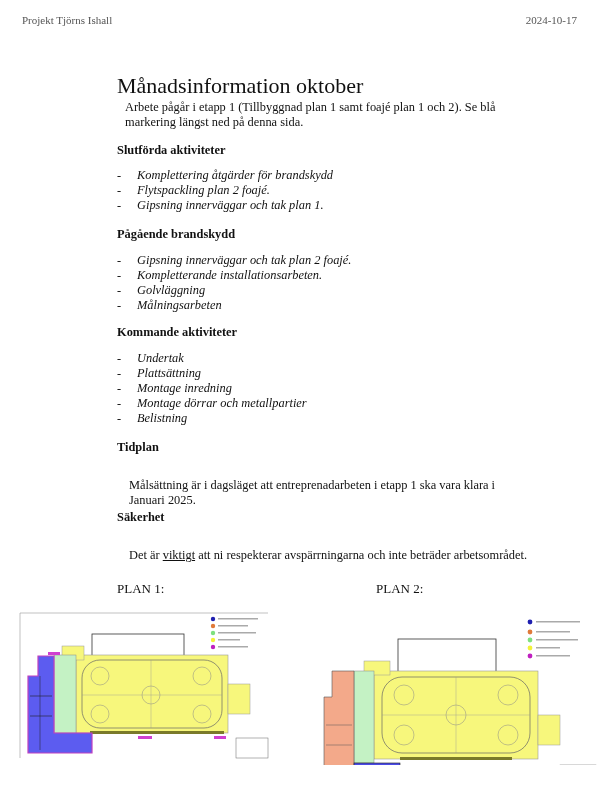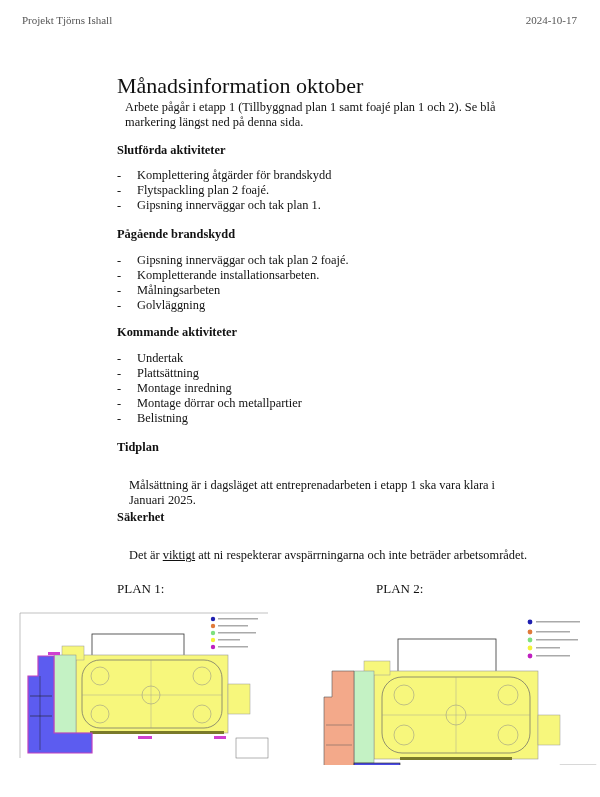--- a/index.html
+++ b/index.html
@@ -5,21 +5,21 @@
   html,body{margin:0;padding:0;background:#fff;}
   body{width:600px;height:797px;position:relative;overflow:hidden;font-family:"Liberation Serif","DejaVu Serif",serif;color:#111;}
   .hdr{position:absolute;top:14px;font-size:11px;color:#555;}
   .hdr.left{left:22px;}
   .hdr.right{right:23px;}
   .content{position:absolute;left:117px;top:0;width:400px;}
   h1{position:absolute;top:73px;left:0;margin:0;font-weight:normal;font-size:22px;white-space:nowrap;}
   p,li,h2{font-size:12.4px;line-height:15px;}
   .intro{position:absolute;top:92px;left:0;margin:8px;width:390px;}
   h2{margin:0;font-weight:bold;position:absolute;left:0;text-align:right;}
-  ul{list-style:none;margin:0;padding:0;position:absolute;left:0;}
+  ul{list-style:none;margin:0;padding:0;position:absolute;left:0;font-style:italic;}
   li{position:relative;padding-left:0;white-space:nowrap;}
   li .dash{display:inline-block;width:20px;}
   .sec{position:absolute;left:0;margin:12px;width:400px;}
   u{text-decoration:underline;}
   .plan-label{position:absolute;font-size:13px;text-align:right;}
   .plan{position:absolute;}
 </style>
 </head>
 <body>
 
@@ -34,22 +34,22 @@
   <ul style="top:168px">
     <li><span class="dash">-</span><span>Komplettering åtgärder för brandskydd</span></li>
     <li><span class="dash">-</span><span>Flytspackling plan 2 foajé.</span></li>
     <li><span class="dash">-</span><span>Gipsning innerväggar och tak plan 1.</span></li>
   </ul>
 
   <h2 style="top:227px">Pågående brandskydd</h2>
   <ul style="top:253px">
     <li><span class="dash">-</span><span>Gipsning innerväggar och tak plan 2 foajé.</span></li>
     <li><span class="dash">-</span><span>Kompletterande installationsarbeten.</span></li>
+    <li><span class="dash">-</span><span>Golvläggning</span></li>
     <li><span class="dash">-</span><span>Målningsarbeten</span></li>
-    <li><span class="dash">-</span><span>Golvläggning</span></li>
   </ul>
 
   <h2 style="top:325px">Kommande aktiviteter</h2>
   <ul style="top:351px">
     <li><span class="dash">-</span><span>Undertak</span></li>
     <li><span class="dash">-</span><span>Plattsättning</span></li>
     <li><span class="dash">-</span><span>Montage inredning</span></li>
     <li><span class="dash">-</span><span>Montage dörrar och metallpartier</span></li>
     <li><span class="dash">-</span><span>Belistning</span></li>
   </ul>

